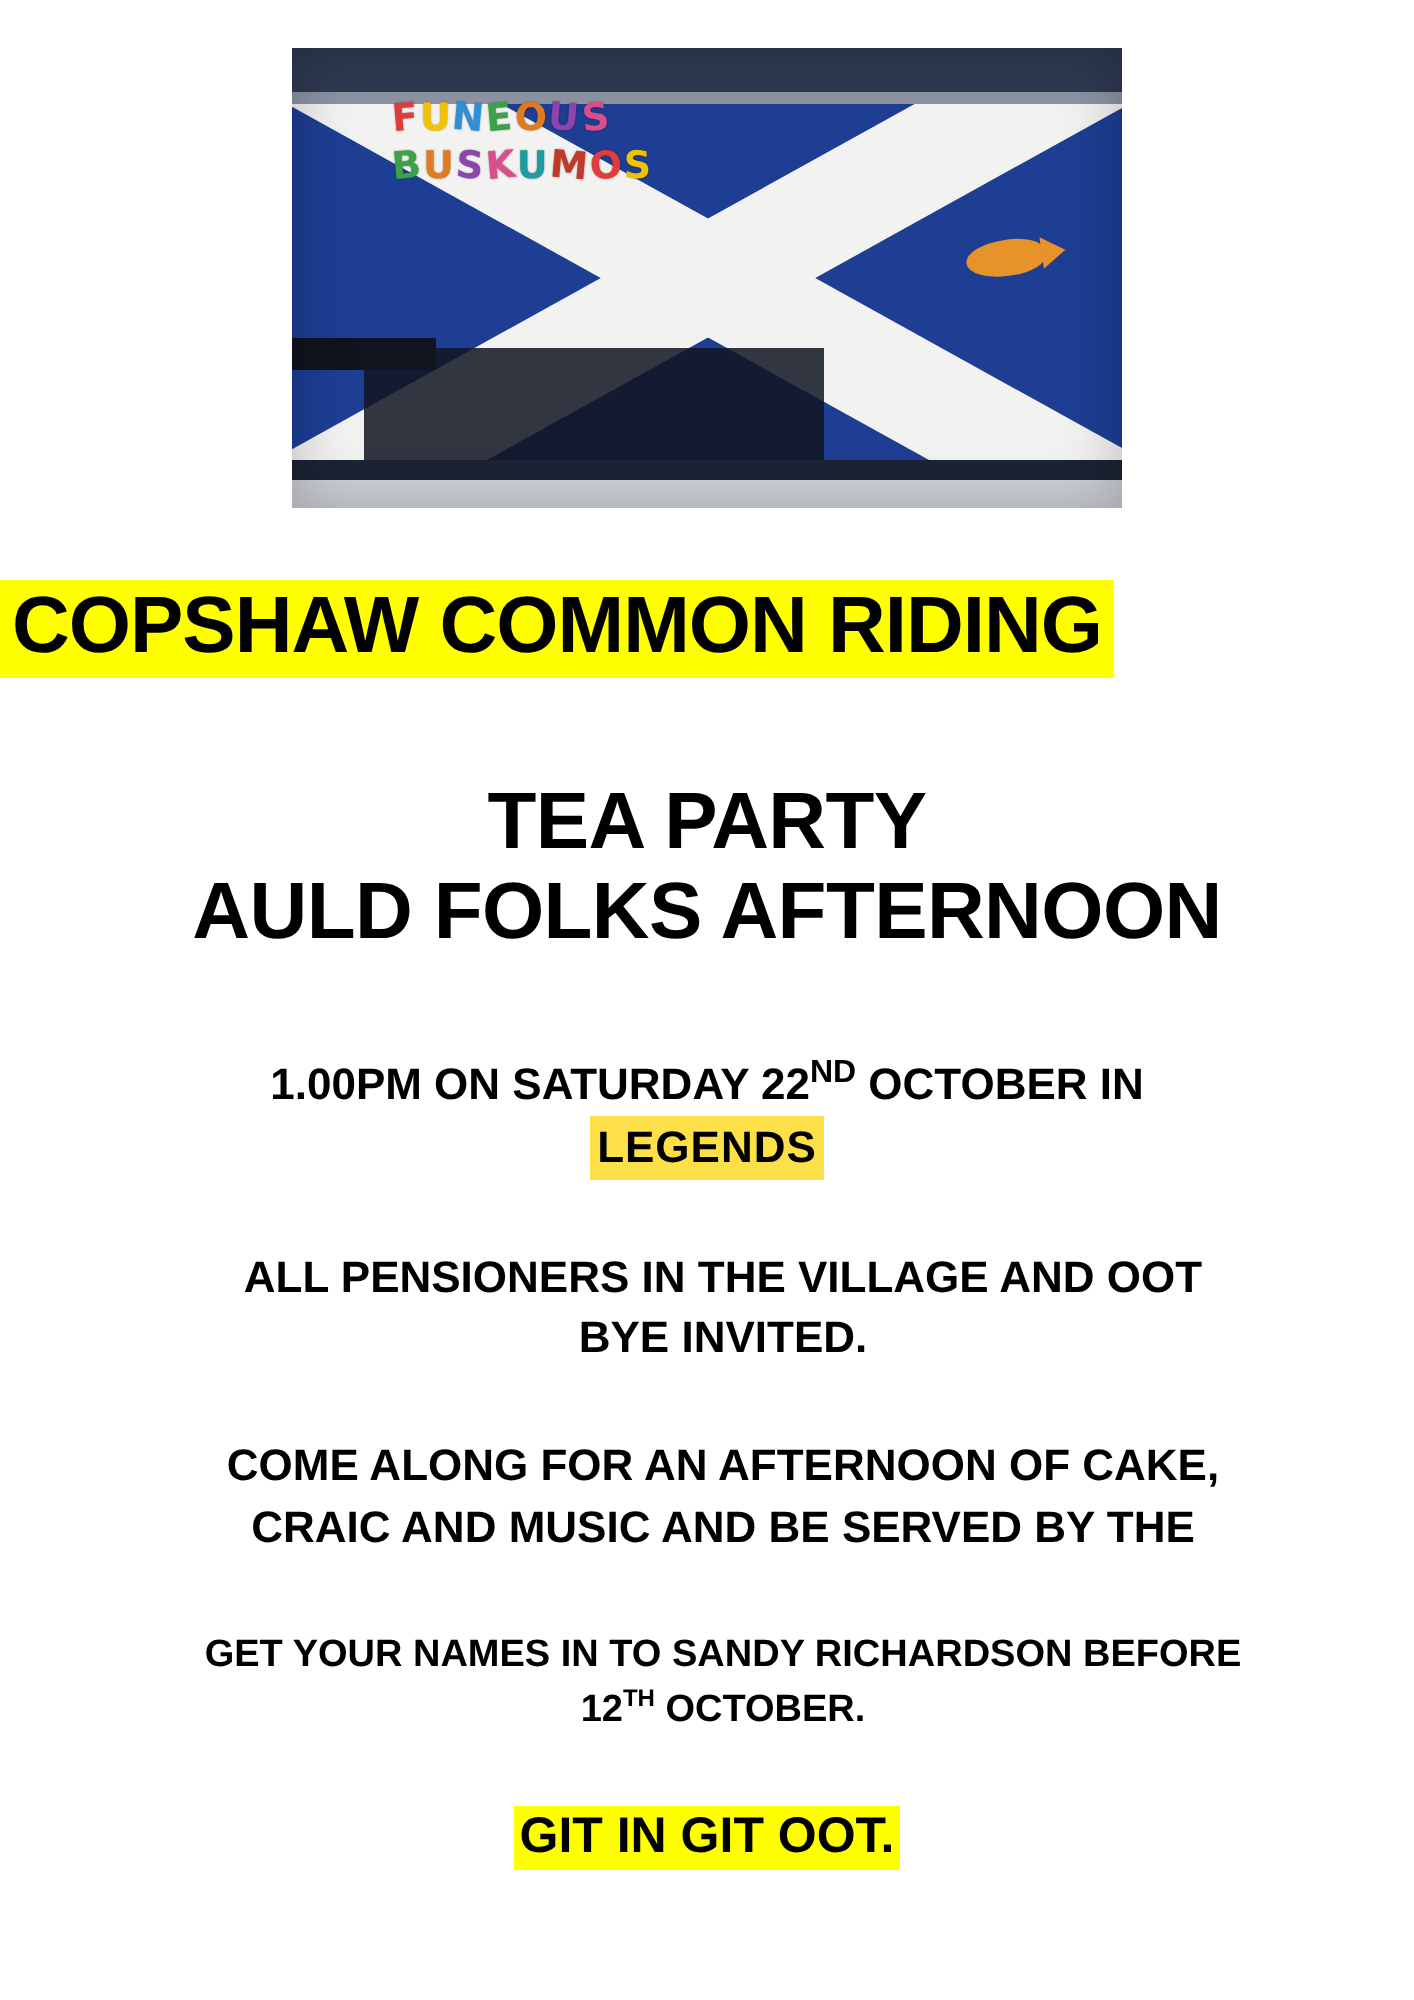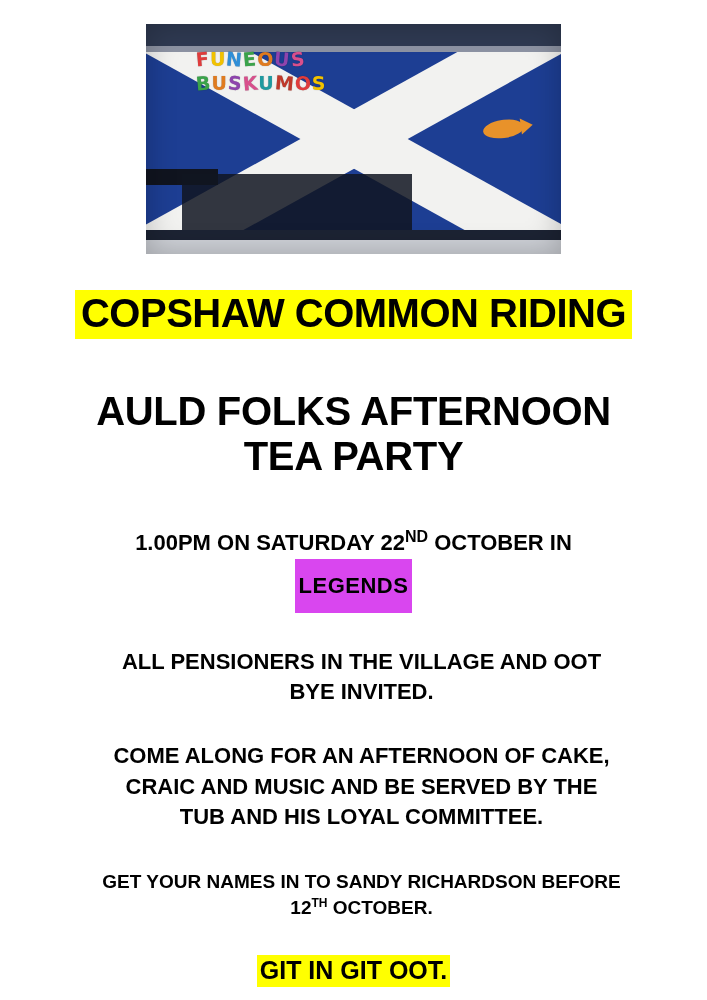--- a/index.html
+++ b/index.html
@@ -144,21 +144,20 @@
     border-left: 12px solid #e8922a;
   }
   .photo-noise {
     position: absolute;
     inset: 0;
     box-shadow: inset 0 0 30px rgba(0,0,0,.25);
   }
 
   
   .title-band {
-    text-align: center;
     margin-top: 36px;
   }
   .title-band .hl {
     background: #ffff00;
     font-size: 40px;
     font-weight: bold;
     letter-spacing: -0.5px;
     padding: 2px 6px 5px 6px;
     display: inline-block;
     line-height: 1.05;
@@ -178,23 +177,23 @@
     font-size: 22px;
     font-weight: bold;
     margin-top: 46px;
     line-height: 1.45;
   }
   .when sup {
     font-size: 16px;
     vertical-align: super;
   }
   .venue-hl {
-    background: #d946ef;
+    background: #fde047;
     color: #000;
-    padding: 11px 4px;
+    padding: 0 4px;
     display: inline-block;
     letter-spacing: 0.5px;
   }
 
   .para {
     text-align: center;
     font-size: 22px;
     font-weight: bold;
     line-height: 1.38;
     margin-top: 34px;
@@ -241,42 +240,41 @@
     </div>
 
     <div class="photo-noise"></div>
   </div>
 
   <div class="title-band">
     <span class="hl">COPSHAW COMMON RIDING</span>
   </div>
 
   <div class="headline">
+    <div>TEA PARTY</div>
     <div>AULD FOLKS AFTERNOON</div>
-    <div>TEA PARTY</div>
   </div>
 
   <div class="when">
     <div>
       <span>1.00PM ON SATURDAY 22</span><sup>ND</sup><span> OCTOBER IN</span>
     </div>
     <div>
       <span class="venue-hl">LEGENDS</span>
     </div>
   </div>
 
   <div class="para">
     <div>ALL PENSIONERS IN THE VILLAGE AND OOT</div>
     <div>BYE INVITED.</div>
   </div>
 
   <div class="para">
     <div>COME ALONG FOR AN AFTERNOON OF CAKE,</div>
     <div>CRAIC AND MUSIC AND BE SERVED BY THE</div>
-    <div>TUB AND HIS LOYAL COMMITTEE.</div>
   </div>
 
   <div class="para small">
     <div>GET YOUR NAMES IN TO SANDY RICHARDSON BEFORE</div>
     <div>
       <span>12</span><sup>TH</sup><span> OCTOBER.</span>
     </div>
   </div>
 
   <div class="closing">

